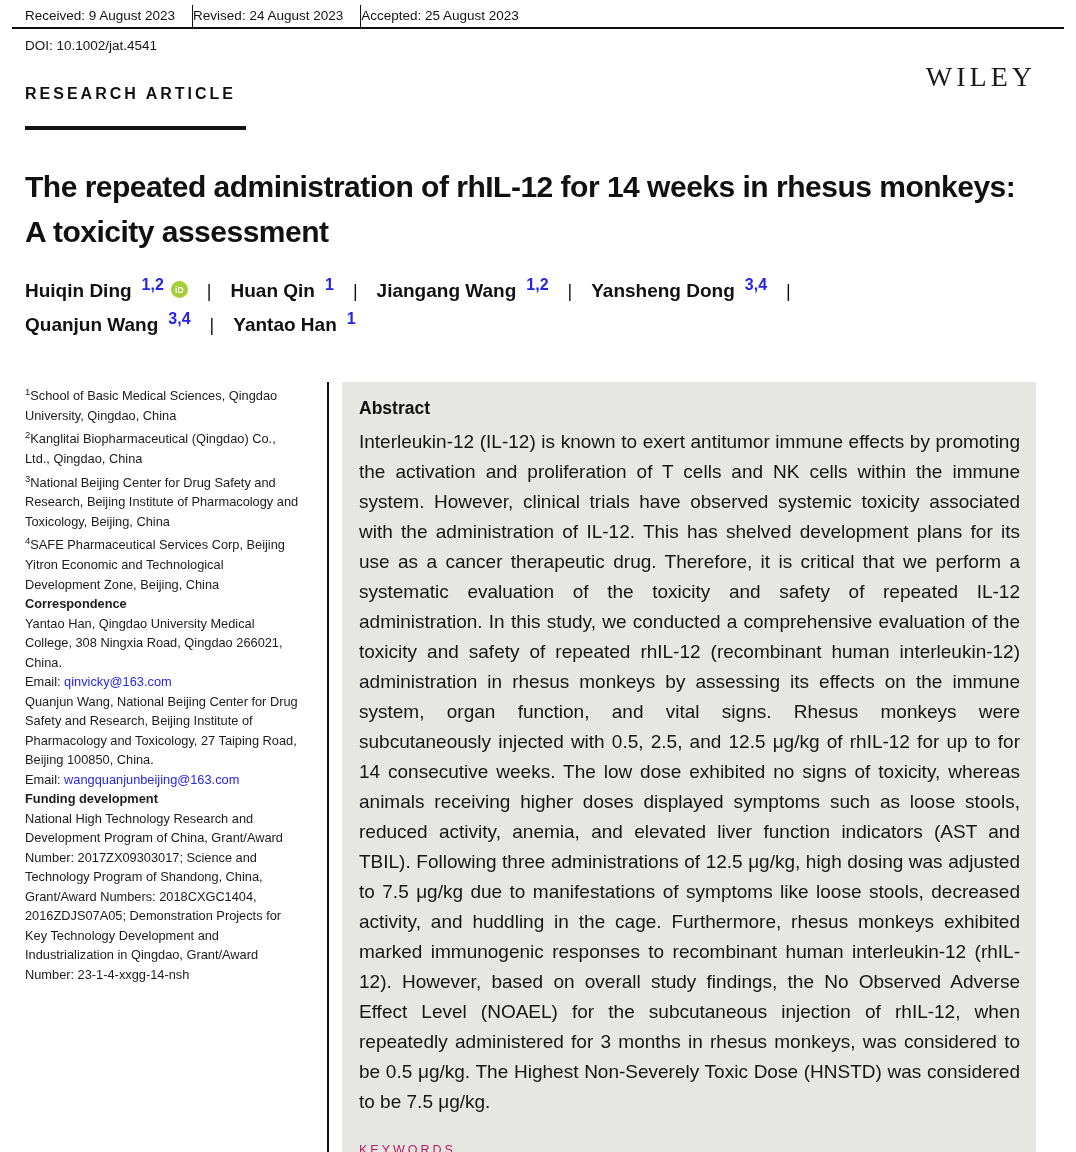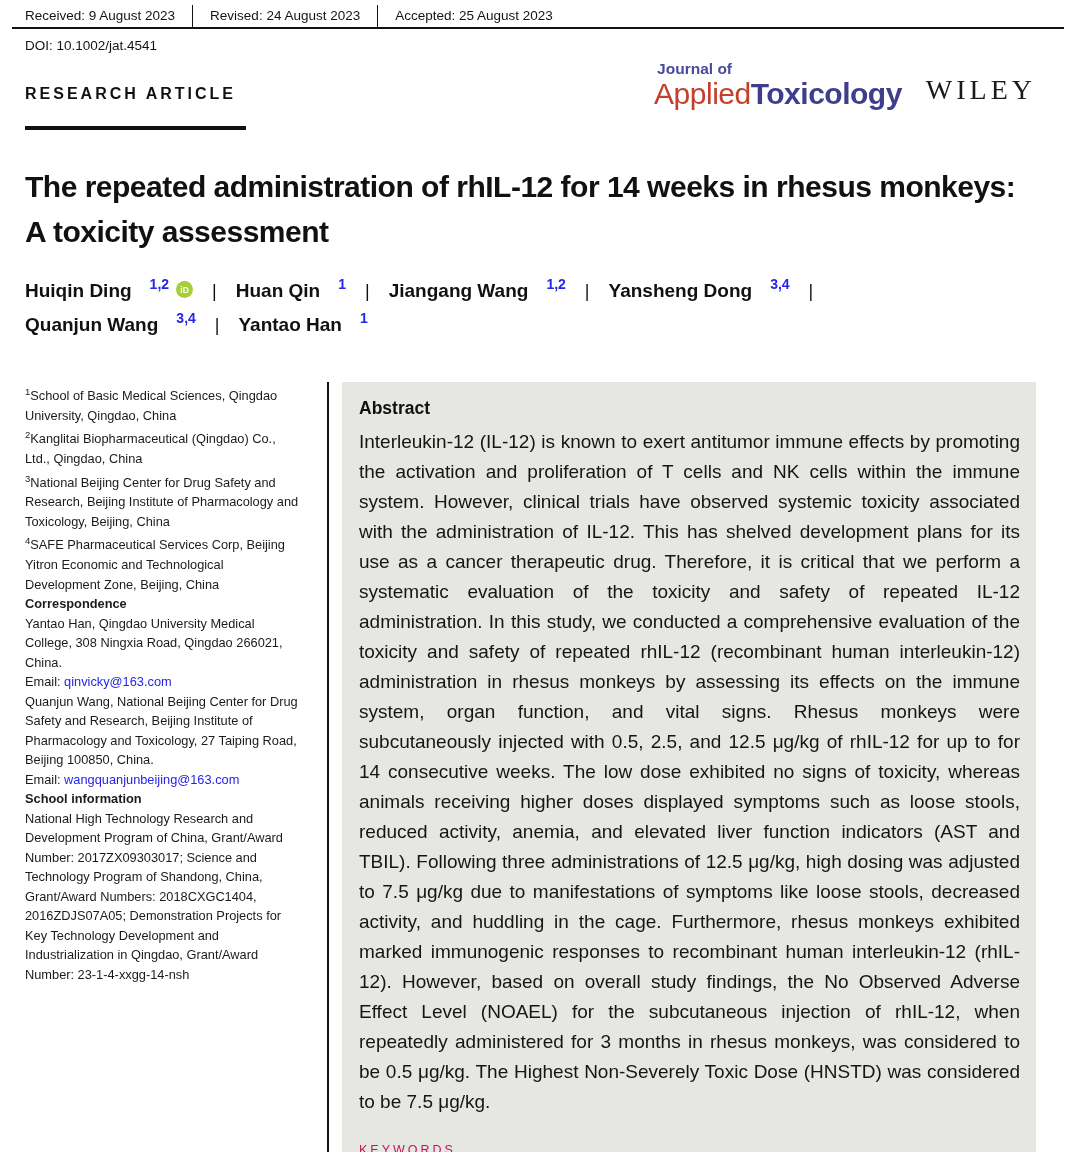--- a/index.html
+++ b/index.html
@@ -13,21 +13,21 @@
   }
   *{box-sizing:border-box;}
   html,body{margin:0;padding:0;}
   body{
     width:1076px;height:1152px;overflow:hidden;background:#fff;
     font-family:"Liberation Sans",sans-serif;color:var(--ink);
   }
   
   .meta-row{display:flex;align-items:stretch;margin:0 12px;padding-top:5px;font-size:13.5px;}
   .meta-item{padding:3px 17px 4px 0;}
-  .meta-item + .meta-item{border-left:1.5px solid #111;padding-left:17px;}
+  .meta-item + .meta-item{border-left:1.5px solid #111;}
   .meta-row .meta-item:first-child{padding-left:13px;}
   .top-rule{border:none;border-top:2.5px solid #111;margin:0 12px;}
   .doi-row{margin:9px 0 0 25px;font-size:13.5px;}
 
   
   .brand-row{display:flex;justify-content:space-between;align-items:flex-start;margin:6px 40px 0 25px;}
   .ra-block{margin-top:26px;}
   .ra-label{display:inline-block;font-size:16px;font-weight:700;letter-spacing:3px;
     padding:0 10px 23px 0;border-bottom:4px solid #111;color:#111;}
   .logo-cluster{display:flex;align-items:flex-end;gap:24px;margin-top:2px;}
@@ -40,21 +40,21 @@
     padding-bottom:3px;}
 
   
   .title{margin:34px 40px 0 25px;max-width:1008px;font-size:30px;font-weight:700;
     line-height:45px;letter-spacing:-0.5px;color:#111;}
 
   
   .authors{margin:26px 0 0 25px;font-size:19px;font-weight:700;color:#111;}
   .author-line{display:flex;align-items:center;margin-bottom:12px;}
   .author-group{display:flex;align-items:flex-start;}
-  .auth-sup{color:var(--link-blue);font-size:14px;font-weight:700;margin:-4px 0 0 18px;}
+  .auth-sup{color:var(--link-blue);font-size:16px;font-weight:700;margin:-4px 0 0 10px;}
   .sep{margin:0 19px;font-weight:400;font-size:18px;color:#111;}
   .orcid{width:17px;height:17px;border-radius:50%;background:var(--orcid-green);color:#fff;
     font-size:8.5px;font-weight:700;display:inline-flex;align-items:center;justify-content:center;
     margin:1px 0 0 7px;cursor:pointer;}
 
   
   .columns{display:flex;align-items:stretch;margin:46px 40px 0 25px;}
   .left-col{width:276px;flex-shrink:0;font-size:12.8px;line-height:19.5px;color:#1b1b1b;}
   .left-col p{margin:0;}
   .affil{margin-bottom:9px;}
@@ -80,27 +80,20 @@
   <div class="meta-item">Accepted: 25 August 2023</div>
 </div>
 <hr class="top-rule">
 <div class="doi-row">DOI: 10.1002/jat.4541</div>
 
 <div class="brand-row">
   <div class="ra-block">
     <span class="ra-label">RESEARCH ARTICLE</span>
   </div>
   <div class="logo-cluster">
-    <div class="jat-logo">
-      <span class="journal-of">Journal of</span>
-      <span class="jat-line">
-        <span class="applied">Applied</span>
-        <span class="toxicology">Toxicology</span>
-      </span>
-    </div>
     <div class="wiley">WILEY</div>
   </div>
 </div>
 
 <h1 class="title">The repeated administration of rhIL-12 for 14 weeks in rhesus monkeys: A toxicity assessment</h1>
 
 <div class="authors">
   <div class="author-line">
     <span class="author-group">
       <span>Huiqin Ding</span>
@@ -148,21 +141,21 @@
     <p class="corr-heading">Correspondence</p>
     <p class="corr-entry">
       <span>Yantao Han, Qingdao University Medical College, 308 Ningxia Road, Qingdao 266021, China.</span><br>
       <span>Email: </span><a class="email-link">qinvicky@163.com</a>
     </p>
     <p class="corr-entry">
       <span>Quanjun Wang, National Beijing Center for Drug Safety and Research, Beijing Institute of Pharmacology and Toxicology, 27 Taiping Road, Beijing 100850, China.</span><br>
       <span>Email: </span><a class="email-link">wangquanjunbeijing@163.com</a>
     </p>
 
-    <p class="funding-heading">School information</p>
+    <p class="funding-heading">Funding development</p>
     <p class="funding-text">National High Technology Research and Development Program of China, Grant/Award Number: 2017ZX09303017; Science and Technology Program of Shandong, China, Grant/Award Numbers: 2018CXGC1404, 2016ZDJS07A05; Demonstration Projects for Key Technology Development and Industrialization in Qingdao, Grant/Award Number: 23-1-4-xxgg-14-nsh</p>
   </div>
 
   <div class="col-divider"></div>
 
   <div class="abstract-box">
     <div class="abstract-heading">Abstract</div>
     <div class="abstract-text">Interleukin-12 (IL-12) is known to exert antitumor immune effects by promoting the activation and proliferation of T cells and NK cells within the immune system. However, clinical trials have observed systemic toxicity associated with the administration of IL-12. This has shelved development plans for its use as a cancer therapeutic drug. Therefore, it is critical that we perform a systematic evaluation of the toxicity and safety of repeated IL-12 administration. In this study, we conducted a comprehensive evaluation of the toxicity and safety of repeated rhIL-12 (recombinant human interleukin-12) administration in rhesus monkeys by assessing its effects on the immune system, organ function, and vital signs. Rhesus monkeys were subcutaneously injected with 0.5, 2.5, and 12.5 μg/kg of rhIL-12 for up to for 14 consecutive weeks. The low dose exhibited no signs of toxicity, whereas animals receiving higher doses displayed symptoms such as loose stools, reduced activity, anemia, and elevated liver function indicators (AST and TBIL). Following three administrations of 12.5 μg/kg, high dosing was adjusted to 7.5 μg/kg due to manifestations of symptoms like loose stools, decreased activity, and huddling in the cage. Furthermore, rhesus monkeys exhibited marked immunogenic responses to recombinant human interleukin-12 (rhIL-12). However, based on overall study findings, the No Observed Adverse Effect Level (NOAEL) for the subcutaneous injection of rhIL-12, when repeatedly administered for 3 months in rhesus monkeys, was considered to be 0.5 μg/kg. The Highest Non-Severely Toxic Dose (HNSTD) was considered to be 7.5 μg/kg.</div>
     <div class="kw-heading">KEYWORDS</div>
     <div class="kw-text">IL-12, repeated administration, rhesus monkeys, toxicity, toxicokinetics</div>

